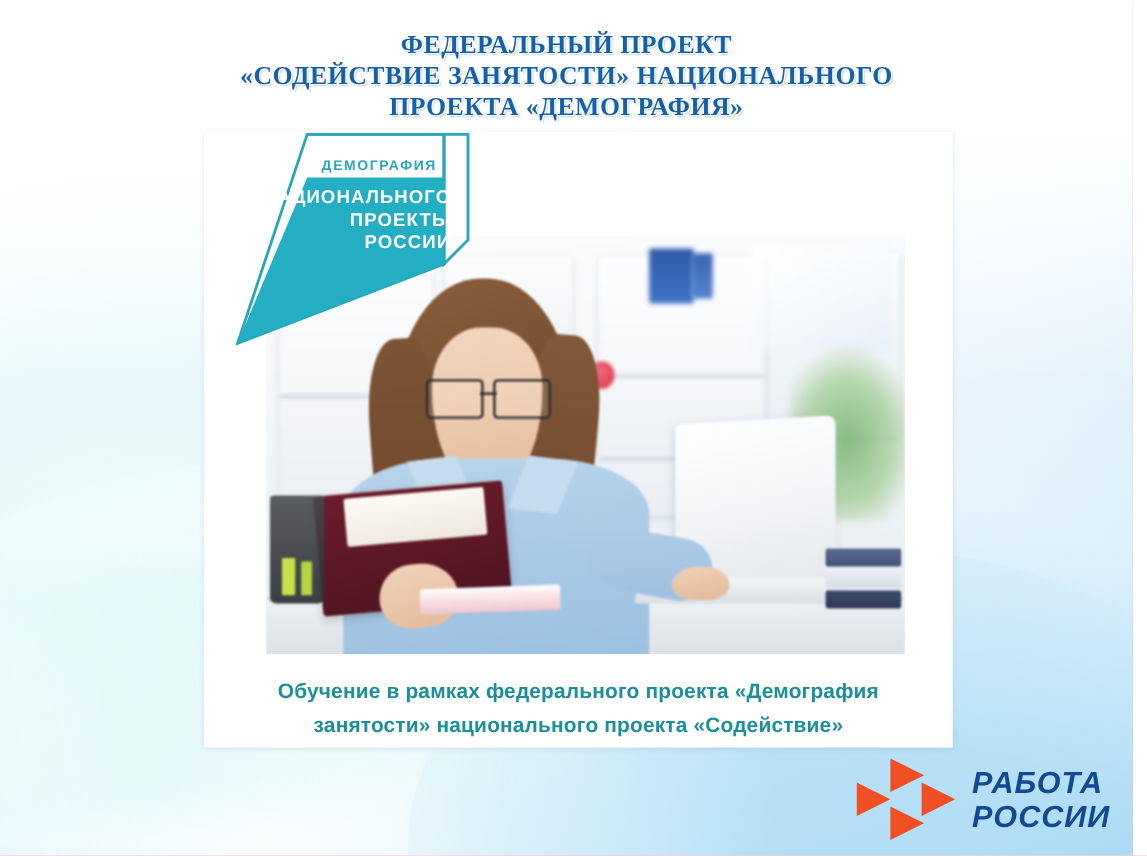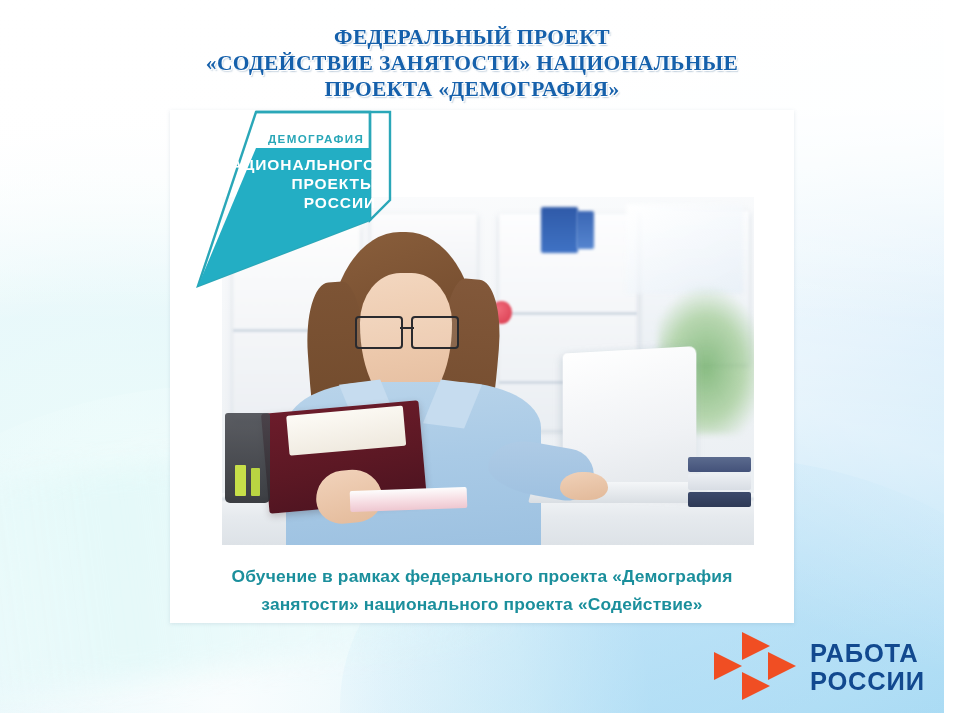--- a/index.html
+++ b/index.html
@@ -446,38 +446,39 @@
     flex: none;
   }
   .rr-mark svg { display: block; width: 100%; height: 100%; }
   .rr-words {
     color: #12498f;
     font-weight: bold;
     font-size: 25.5px;
     line-height: 28px;
     letter-spacing: 0.8px;
     white-space: nowrap;
+    font-style: italic;
   }
 </style>
 </head>
 <body>
 
 <div class="slide">
 
   <div class="bg-base"></div>
   <div class="bg-wash-left"></div>
   <div class="bg-wash-top"></div>
   <div class="bg-arc-1"></div>
   <div class="bg-arc-2"></div>
   <div class="bg-band"></div>
   <div class="bg-sheen-r"></div>
 
   <div class="title-block">
     <div class="title-line">ФЕДЕРАЛЬНЫЙ  ПРОЕКТ</div>
-    <div class="title-line">«СОДЕЙСТВИЕ ЗАНЯТОСТИ» НАЦИОНАЛЬНЫЕ</div>
+    <div class="title-line">«СОДЕЙСТВИЕ ЗАНЯТОСТИ» НАЦИОНАЛЬНОГО</div>
     <div class="title-line">ПРОЕКТА «ДЕМОГРАФИЯ»</div>
   </div>
 
   <div class="card">
 
     <div class="photo">
       <div class="ph-wall"></div>
       <div class="ph-shelf s1"></div>
       <div class="ph-shelf s2"></div>
       <div class="ph-shelf s3"></div>

